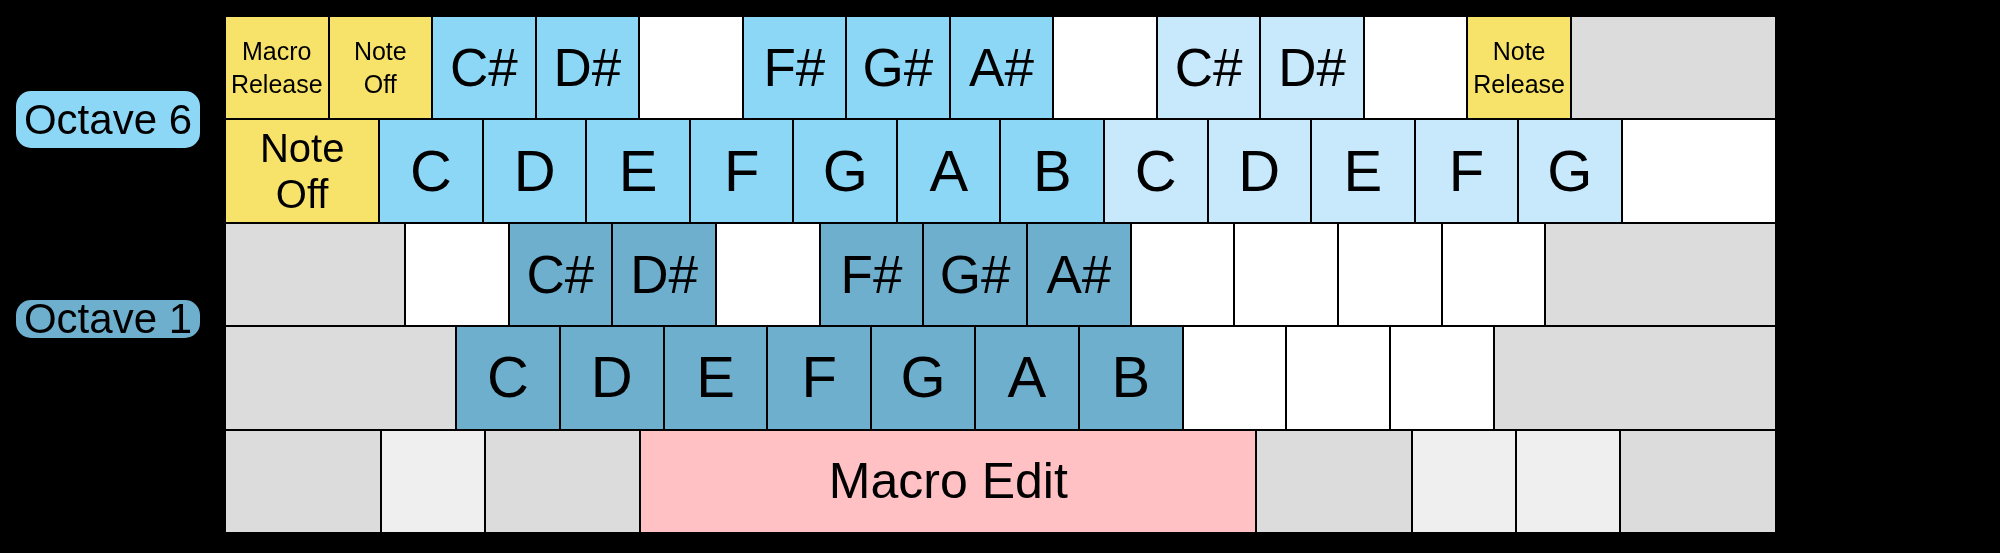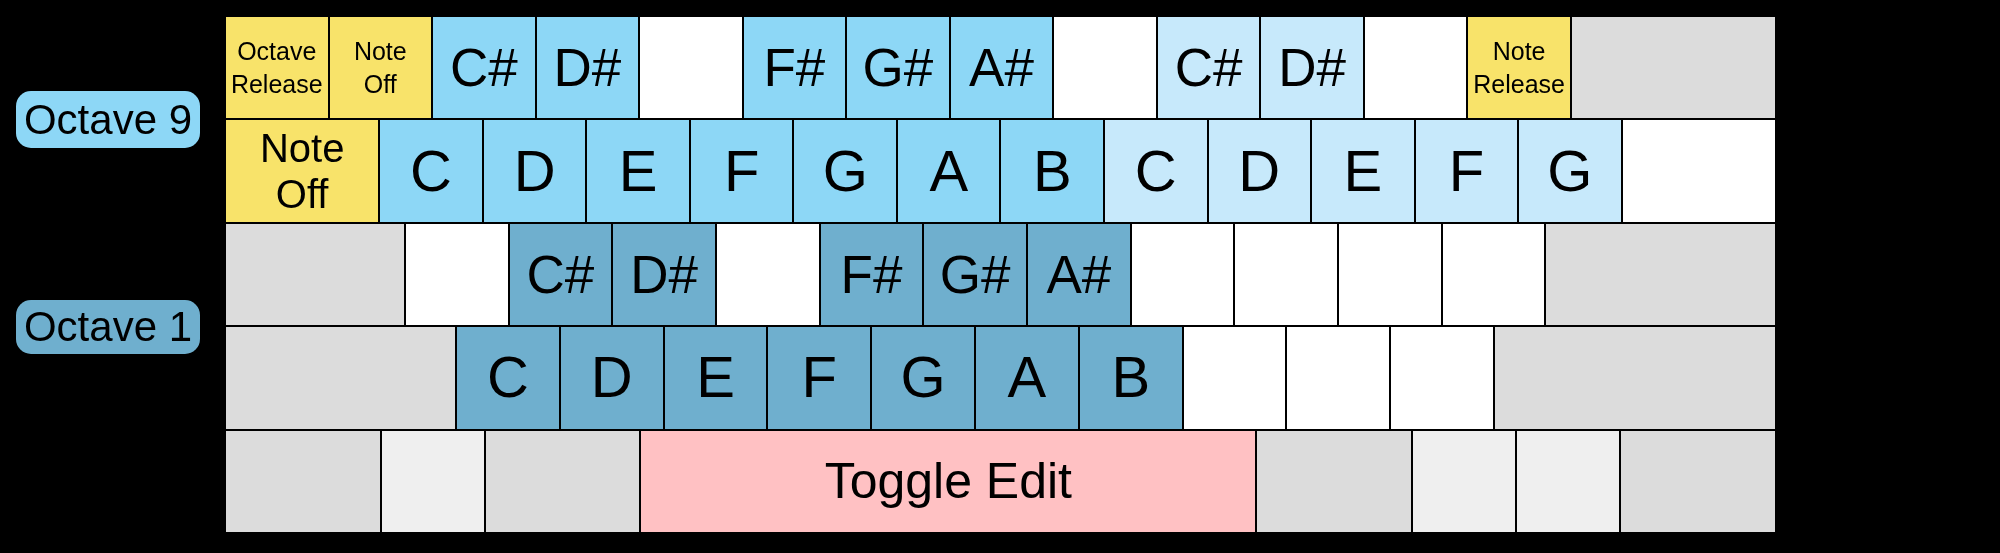--- a/index.html
+++ b/index.html
@@ -54,35 +54,35 @@
     position: absolute;
     display: flex;
     align-items: center;
     justify-content: center;
     border-radius: 15px;
     font-size: 42px;
     color: #000000;
   }
   .pill-o2 { left: 16px;   top: 91px;  width: 184px; height: 57px; }
   .pill-o3 { left: 1801px; top: 93px;  width: 185px; height: 56px; }
-  .pill-o1 { left: 16px;   top: 300px; width: 184px; height: 54px; }
+  .pill-o1 { left: 16px;   top: 300px; width: 184px; height: 38px; }
 </style>
 </head>
 <body>
 
 <div id="canvas">
 
-  <div class="pill pill-o2" style="background: rgb(141, 215, 246);">Octave 9</div>
+  <div class="pill pill-o2" style="background: rgb(141, 215, 246);">Octave 6</div>
 
 
   <div class="pill pill-o1" style="background: rgb(111, 175, 206);">Octave 1</div>
 
   <div class="keyboard">
       <div class="krow">
-        <div class="key sz-xs" style="flex-grow: 1; background: rgb(248, 227, 106);">Octave
+        <div class="key sz-xs" style="flex-grow: 1; background: rgb(248, 227, 106);">Macro
 Release</div>
         <div class="key sz-xs" style="flex-grow: 1; background: rgb(248, 227, 106);">Note
 Off</div>
         <div class="key sz-sharp" style="flex-grow: 1; background: rgb(141, 215, 246);">C#</div>
         <div class="key sz-sharp" style="flex-grow: 1; background: rgb(141, 215, 246);">D#</div>
         <div class="key" style="flex-grow: 1; background: rgb(255, 255, 255);"></div>
         <div class="key sz-sharp" style="flex-grow: 1; background: rgb(141, 215, 246);">F#</div>
         <div class="key sz-sharp" style="flex-grow: 1; background: rgb(141, 215, 246);">G#</div>
         <div class="key sz-sharp" style="flex-grow: 1; background: rgb(141, 215, 246);">A#</div>
         <div class="key" style="flex-grow: 1; background: rgb(255, 255, 255);"></div>
@@ -136,21 +136,21 @@
         <div class="key sz-note" style="flex-grow: 1; background: rgb(111, 175, 206);">B</div>
         <div class="key" style="flex-grow: 1; background: rgb(255, 255, 255);"></div>
         <div class="key" style="flex-grow: 1; background: rgb(255, 255, 255);"></div>
         <div class="key" style="flex-grow: 1; background: rgb(255, 255, 255);"></div>
         <div class="key" style="flex-grow: 2.75; background: rgb(220, 220, 220);"></div>
       </div>
       <div class="krow">
         <div class="key" style="flex-grow: 1.5; background: rgb(220, 220, 220);"></div>
         <div class="key" style="flex-grow: 1; background: rgb(239, 239, 239);"></div>
         <div class="key" style="flex-grow: 1.5; background: rgb(220, 220, 220);"></div>
-        <div class="key sz-space" style="flex-grow: 6; background: rgb(255, 193, 195);">Toggle Edit</div>
+        <div class="key sz-space" style="flex-grow: 6; background: rgb(255, 193, 195);">Macro Edit</div>
         <div class="key" style="flex-grow: 1.5; background: rgb(220, 220, 220);"></div>
         <div class="key" style="flex-grow: 1; background: rgb(239, 239, 239);"></div>
         <div class="key" style="flex-grow: 1; background: rgb(239, 239, 239);"></div>
         <div class="key" style="flex-grow: 1.5; background: rgb(220, 220, 220);"></div>
       </div>
     </div>
 
 </div>
 
 </body></html>

